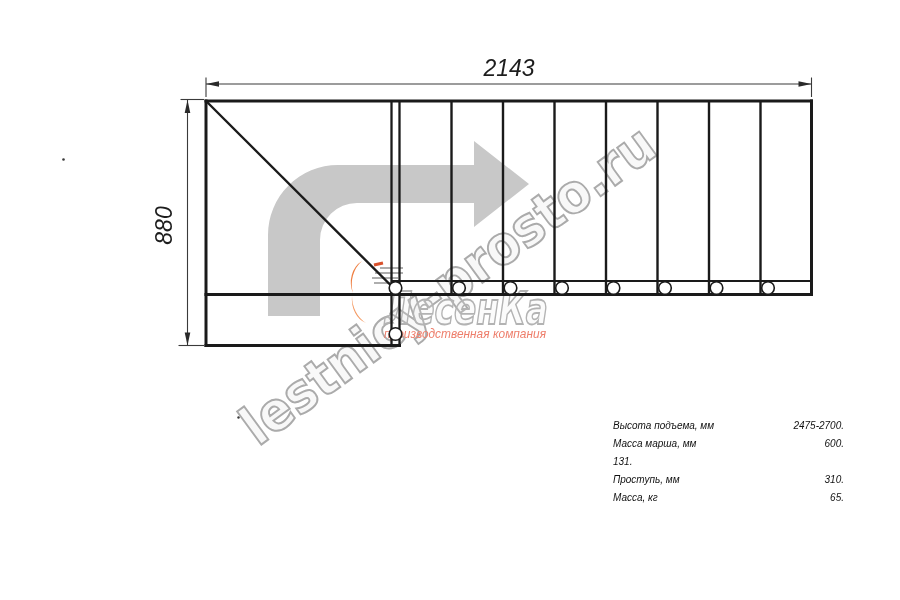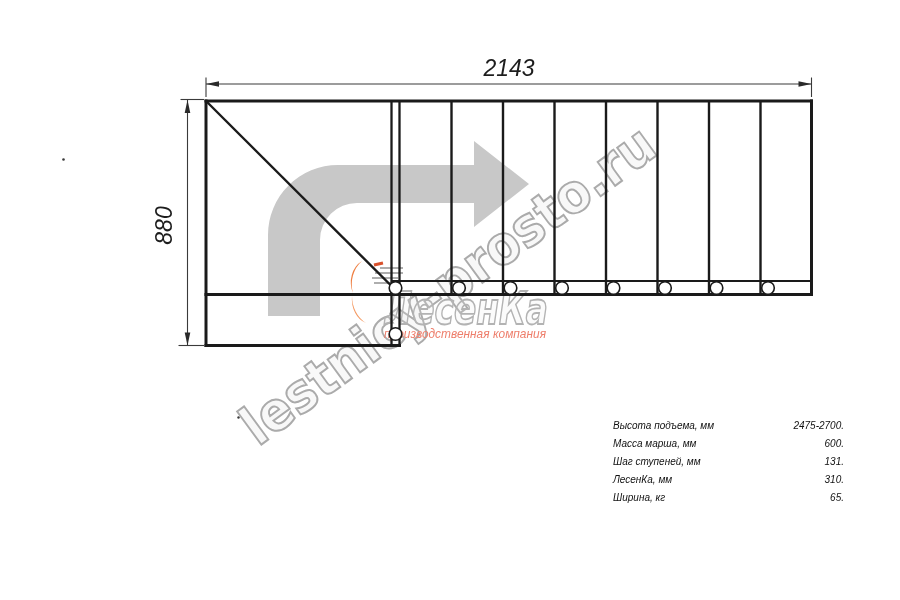--- a/index.html
+++ b/index.html
@@ -118,26 +118,25 @@
   <div class="specs">
     <div class="spec-row">
       <span class="spec-label">Высота подъема, мм</span>
       <span class="spec-value">2475-2700.</span>
     </div>
     <div class="spec-row">
       <span class="spec-label">Масса марша, мм</span>
       <span class="spec-value">600.</span>
     </div>
     <div class="spec-row">
-      <span class="spec-label">Шаг ступеней, мм</span>
       <span class="spec-value">131.</span>
     </div>
     <div class="spec-row">
-      <span class="spec-label">ЛесенКа, мм</span>
+      <span class="spec-label">Проступь, мм</span>
       <span class="spec-value">310.</span>
     </div>
     <div class="spec-row">
-      <span class="spec-label">Ширина, кг</span>
+      <span class="spec-label">Масса, кг</span>
       <span class="spec-value">65.</span>
     </div>
   </div>
 
 </div>
 
 </body></html>

